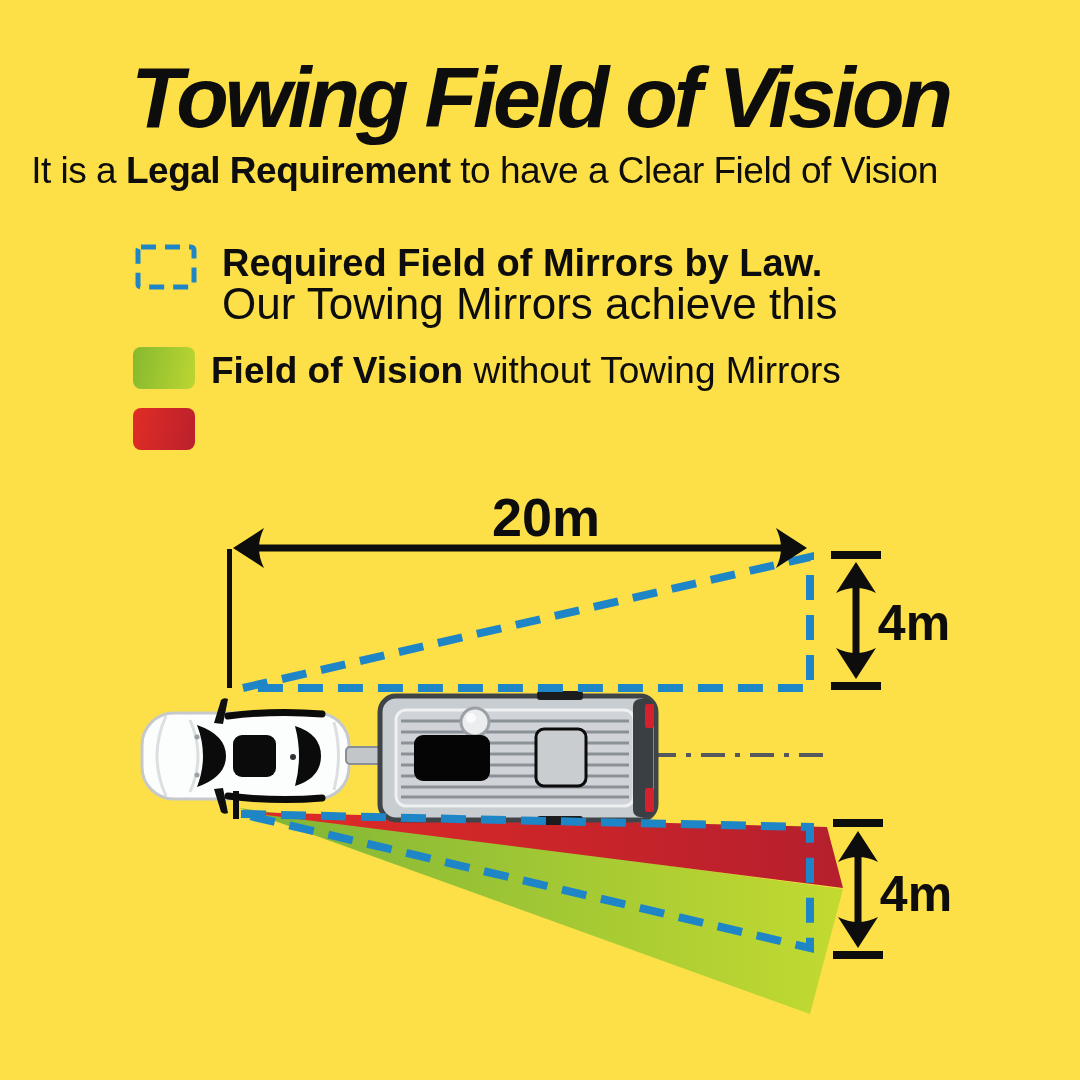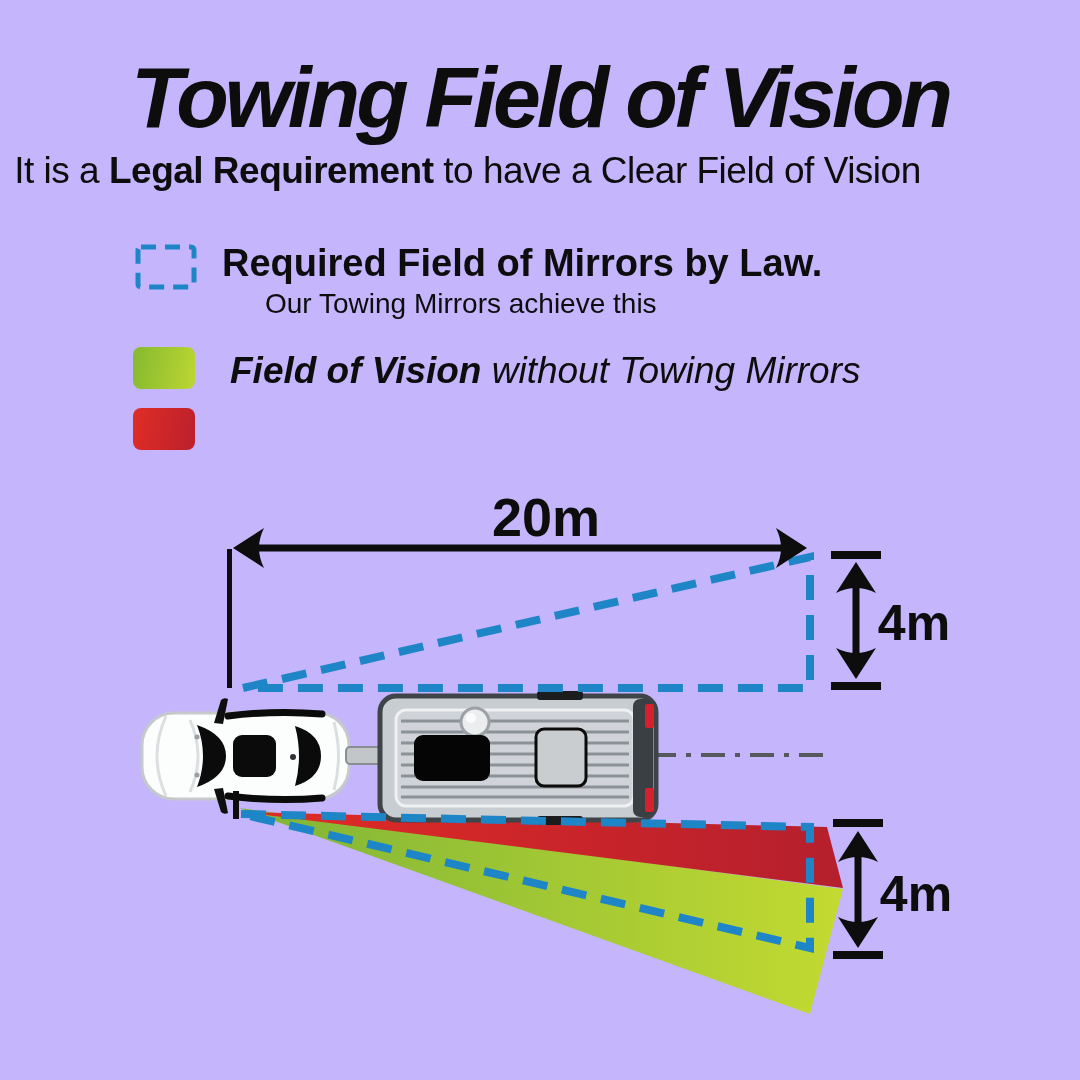--- a/index.html
+++ b/index.html
@@ -1,35 +1,35 @@
 <!DOCTYPE html>
 <html><head>
 <meta charset="utf-8">
 <style>
   html,body{margin:0;padding:0;background:#ffffff;}
   .canvas{
-    position:relative;width:1080px;height:1080px;background:#c4b5fd;overflow:hidden;
+    position:relative;width:1080px;height:1080px;background:#fde047;overflow:hidden;
     font-family:"Liberation Sans",sans-serif;color:#0d0d0d;
   }
   .title{
     position:absolute;top:48px;left:0;width:1080px;text-align:center;
     font-size:86px;font-weight:bold;font-style:italic;letter-spacing:-4px;
     color:#0d0d0d;white-space:nowrap;
   }
   .subtitle{
     position:absolute;top:150px;left:0;width:935px;text-align:center;
-    font-size:37px;letter-spacing:-0.5px;white-space:nowrap;
+    font-size:37px;letter-spacing:-0.5px;white-space:nowrap;padding-left:17px;
   }
   .subtitle b{font-weight:bold;}
   .legend{position:absolute;left:133px;top:240px;width:870px;height:220px;}
   .legend-swatch{position:absolute;left:0px;}
   .lg-row1-text{position:absolute;left:89px;top:2px;white-space:nowrap;}
   .lg-row1-title{font-size:38px;font-weight:bold;line-height:42px;}
-  .lg-row1-sub{font-size:28px;line-height:40px;margin-left:43px;}
-  .lg-rowtext{position:absolute;left:97px;font-size:37px;white-space:nowrap;font-style:italic;}
+  .lg-row1-sub{font-size:44px;line-height:40px;}
+  .lg-rowtext{position:absolute;left:78px;font-size:37px;white-space:nowrap;}
   .lg-rowtext b{font-weight:bold;}
   .sw-box{width:62px;height:42px;border-radius:8px;}
   .sw-green{background:linear-gradient(100deg,#85b92f 0%,#bcd632 100%);}
   .sw-red{background:linear-gradient(100deg,#e02d26 0%,#bb202c 100%);}
   .diagram-svg{position:absolute;left:0;top:480px;}
   .dim-label{font:bold 54px "Liberation Sans",sans-serif;fill:#0d0d0d;}
   .dim-label-sm{font:bold 50px "Liberation Sans",sans-serif;fill:#0d0d0d;}
 </style>
 </head>
 <body>

